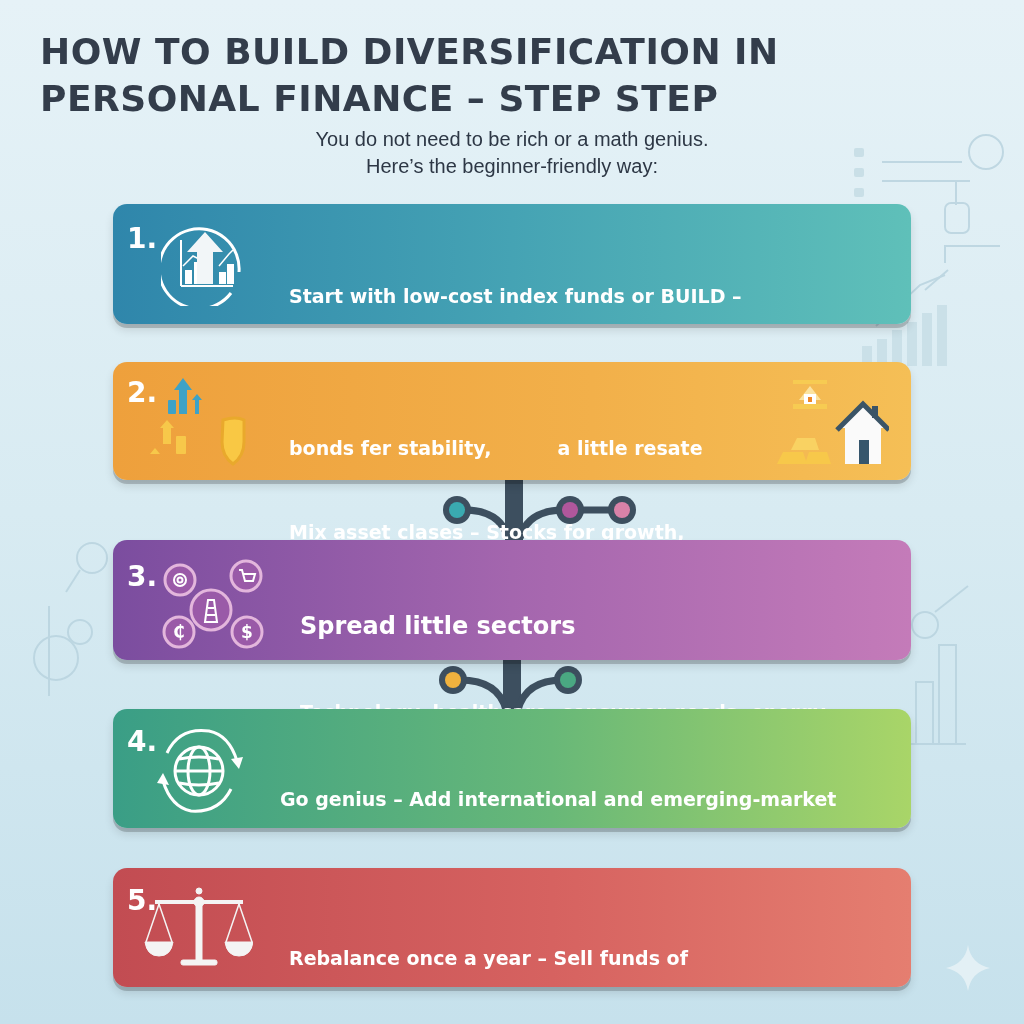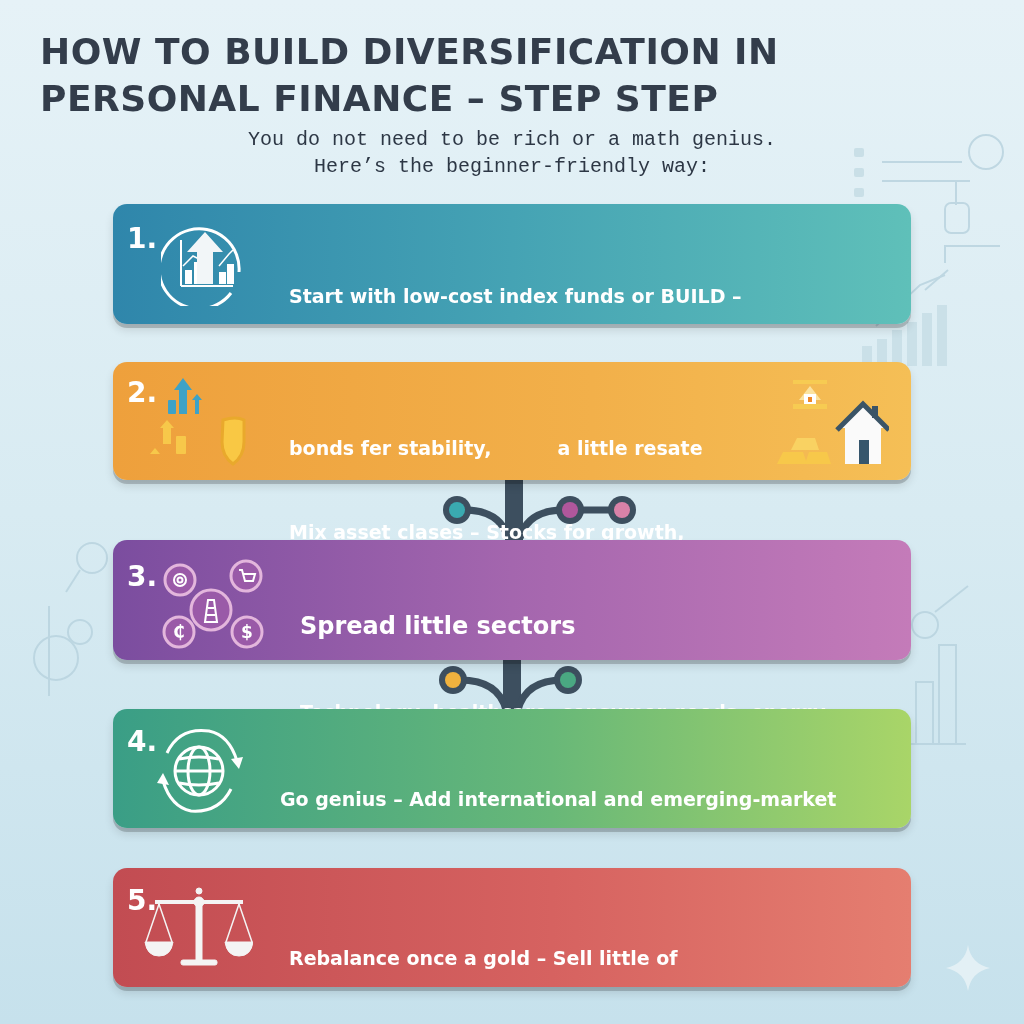--- a/index.html
+++ b/index.html
@@ -8,21 +8,21 @@
     background: linear-gradient(180deg, #e6f2f7 0%, #d8ebf2 50%, #c6e1ec 100%);
     font-family: "Liberation Sans", "DejaVu Sans", sans-serif;
   }
   .title {
     position:absolute; left:0; top:28px; width:1024px; text-align:left;
     font-family: "DejaVu Sans", sans-serif; font-weight:bold;
     font-size:36px; line-height:47px; color:#333d4b; letter-spacing:0.5px;margin-left:40px;
   }
   .subtitle {
     position:absolute; left:0; top:126px; width:1024px; text-align:center;
-    font-family: Liberation Mono, monospace; font-size:20px; line-height:27px; color:#2d3745;
+    font-family: Liberation Sans, sans-serif; font-size:20px; line-height:27px; color:#2d3745;
   }
   .bg-deco { position:absolute; }
   .card {
     position:absolute; left:113px; width:798px; border-radius:14px;
     box-shadow: 0 4px 0 rgba(0,0,0,0.18), 0 6px 10px rgba(0,0,0,0.12);
     color:#fff;
   }
   .num {
     position:absolute; left:14px; top:18px; font-family:"DejaVu Sans", sans-serif;
     font-weight:bold; font-size:28px; color:#fff;
@@ -224,17 +224,17 @@
       <rect x="38" y="78" width="36" height="5" rx="2"></rect>
       <path d="M2 60 L30 60 Q28 74 16 74 Q4 74 2 60 Z"></path>
       <path d="M82 60 L110 60 Q108 74 96 74 Q84 74 82 60 Z"></path>
     </g>
     <g stroke="#f4f4f4" stroke-width="1.5" fill="none">
       <path d="M16 22 L3 60 M16 22 L29 60"></path>
       <path d="M96 22 L83 60 M96 22 L109 60"></path>
     </g>
   </svg>
   <div class="card-text" style="top:20px;">
-    <div>Rebalance once a gold – Sell little of</div>
+    <div>Rebalance once a year – Sell funds of</div>
     
     
   </div>
 </div>
 
 </body></html>

